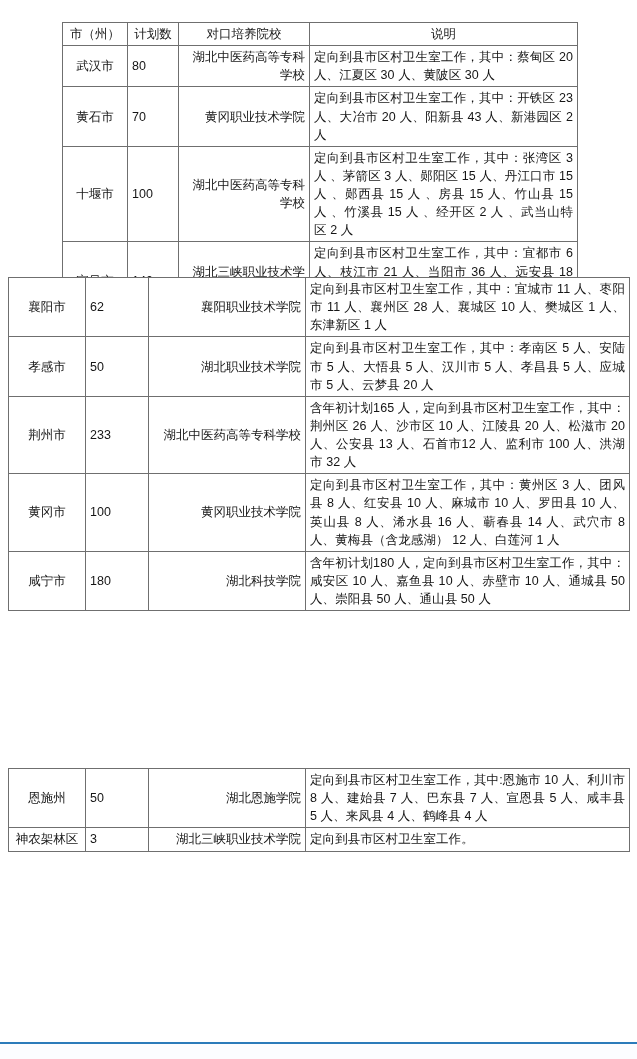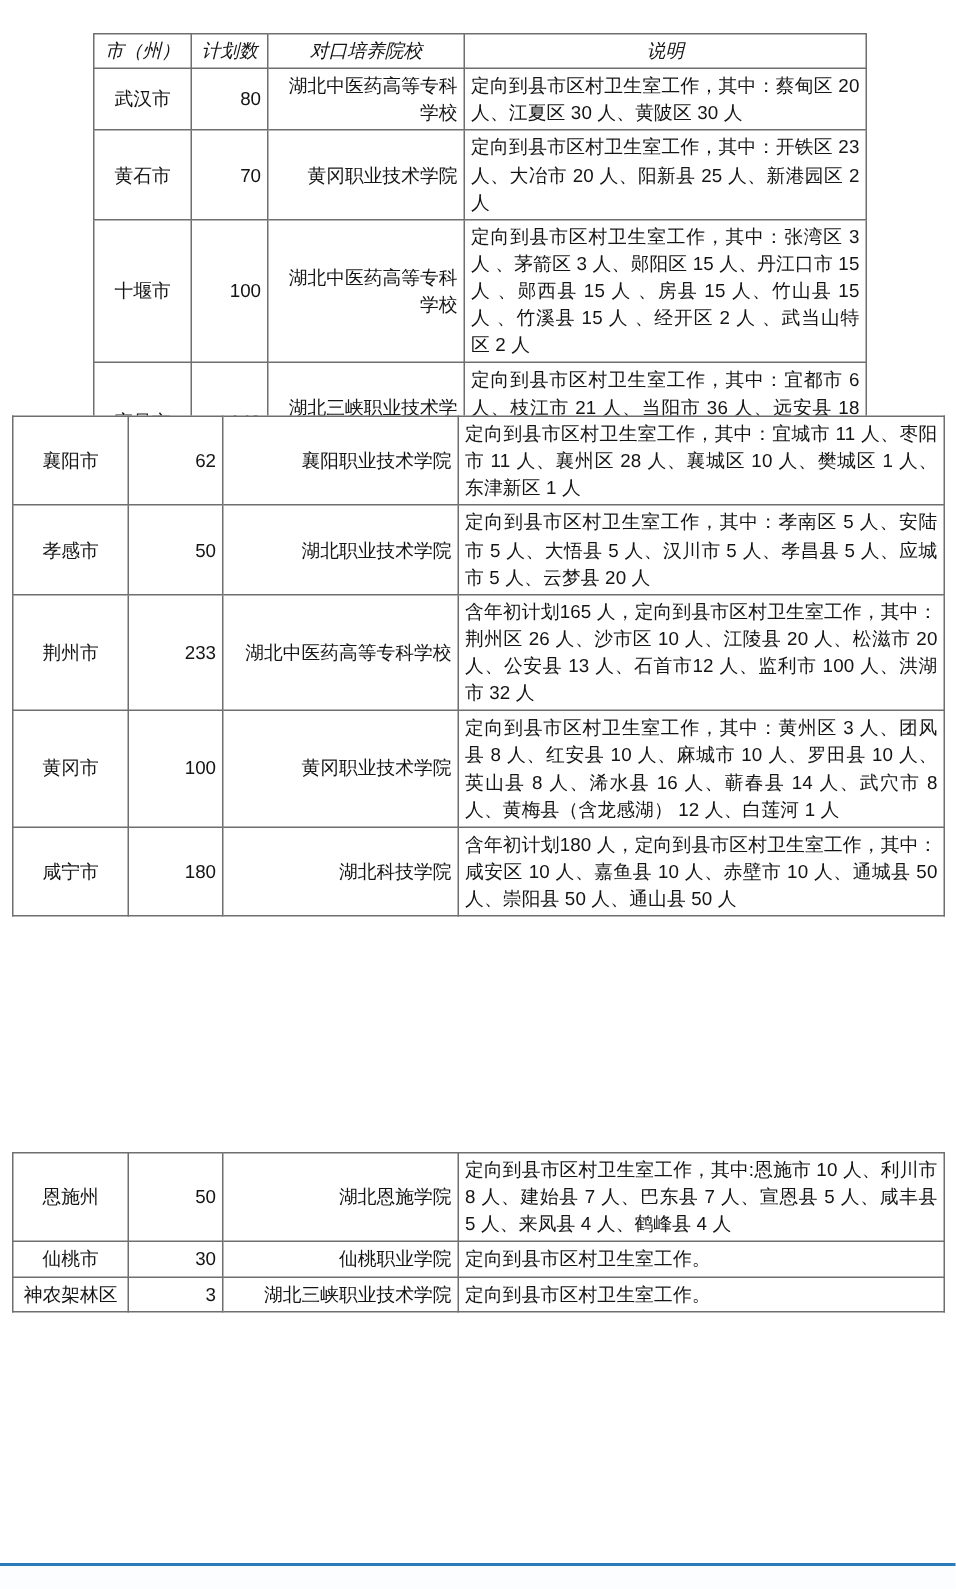--- a/index.html
+++ b/index.html
@@ -71,39 +71,39 @@
     top: 768px;
     width: 622px;
   }
   .tbl-bot .c-city  { width: 77px; }
   .tbl-bot .c-num   { width: 63px; }
   .tbl-bot .c-school{ width: 157px; }
   .tbl-bot .c-note  { width: auto; }
 
   .cell-center { text-align: center; font-family: Liberation Serif, serif; }
 
-  .hdr { text-align: center; font-style: italic; }
+  .hdr { text-align: center; }
 
   
   .va-bottom { vertical-align: bottom; }
   .va-top    { vertical-align: top; }
 
   .note {
     text-align: justify;
     text-justify: inter-ideograph;
     letter-spacing: 0.1px;
     margin-top: 45px;
   }
 
   .school {
     text-align: right;
   }
 
   .num {
-    text-align: right;
+    text-align: left;
     font-size: 12.5px;
   }
 
   
   .blue-rule {
     position: absolute;
     left: 0;
     top: 1042px;
     width: 637px;
     height: 2px;
@@ -142,21 +142,21 @@
       <tr>
         <td class="cell-center">武汉市</td>
         <td class="num">80</td>
         <td class="school va-top">湖北中医药高等专科学校</td>
         <td class="note va-top">定向到县市区村卫生室工作，其中：蔡甸区 20 人、江夏区 30 人、黄陂区 30 人</td>
       </tr>
       <tr>
         <td class="cell-center">黄石市</td>
         <td class="num">70</td>
         <td class="school">黄冈职业技术学院</td>
-        <td class="note va-top">定向到县市区村卫生室工作，其中：开铁区 23 人、大冶市 20 人、阳新县 25 人、新港园区 2 人</td>
+        <td class="note va-top">定向到县市区村卫生室工作，其中：开铁区 23 人、大冶市 20 人、阳新县 43 人、新港园区 2 人</td>
       </tr>
       <tr>
         <td class="cell-center">十堰市</td>
         <td class="num">100</td>
         <td class="school va-top">湖北中医药高等专科学校</td>
         <td class="note va-top">定向到县市区村卫生室工作，其中：张湾区 3 人 、茅箭区 3 人、郧阳区 15 人、丹江口市 15 人 、郧西县 15 人 、房县 15 人、竹山县 15 人 、竹溪县 15 人 、经开区 2 人 、武当山特区 2 人</td>
       </tr>
       <tr>
         <td class="cell-center">宜昌市</td>
         <td class="num">140</td>
@@ -215,26 +215,20 @@
         <col class="c-note">
     </colgroup>
     <tbody>
       <tr>
         <td class="cell-center va-bottom">恩施州</td>
         <td class="num va-bottom">50</td>
         <td class="school">湖北恩施学院</td>
         <td class="note va-top">定向到县市区村卫生室工作，其中:恩施市 10 人、利川市 8 人、建始县 7 人、巴东县 7 人、宣恩县 5 人、咸丰县 5 人、来凤县 4 人、鹤峰县 4 人</td>
       </tr>
       <tr>
-        <td class="cell-center">仙桃市</td>
-        <td class="num">30</td>
-        <td class="school">仙桃职业学院</td>
-        <td class="note">定向到县市区村卫生室工作。</td>
-      </tr>
-      <tr>
         <td class="cell-center">神农架林区</td>
         <td class="num">3</td>
         <td class="school">湖北三峡职业技术学院</td>
         <td class="note">定向到县市区村卫生室工作。</td>
       </tr>
     </tbody>
   </table>
 
   <div class="blue-rule"></div>
   <div class="pale-band"></div>

